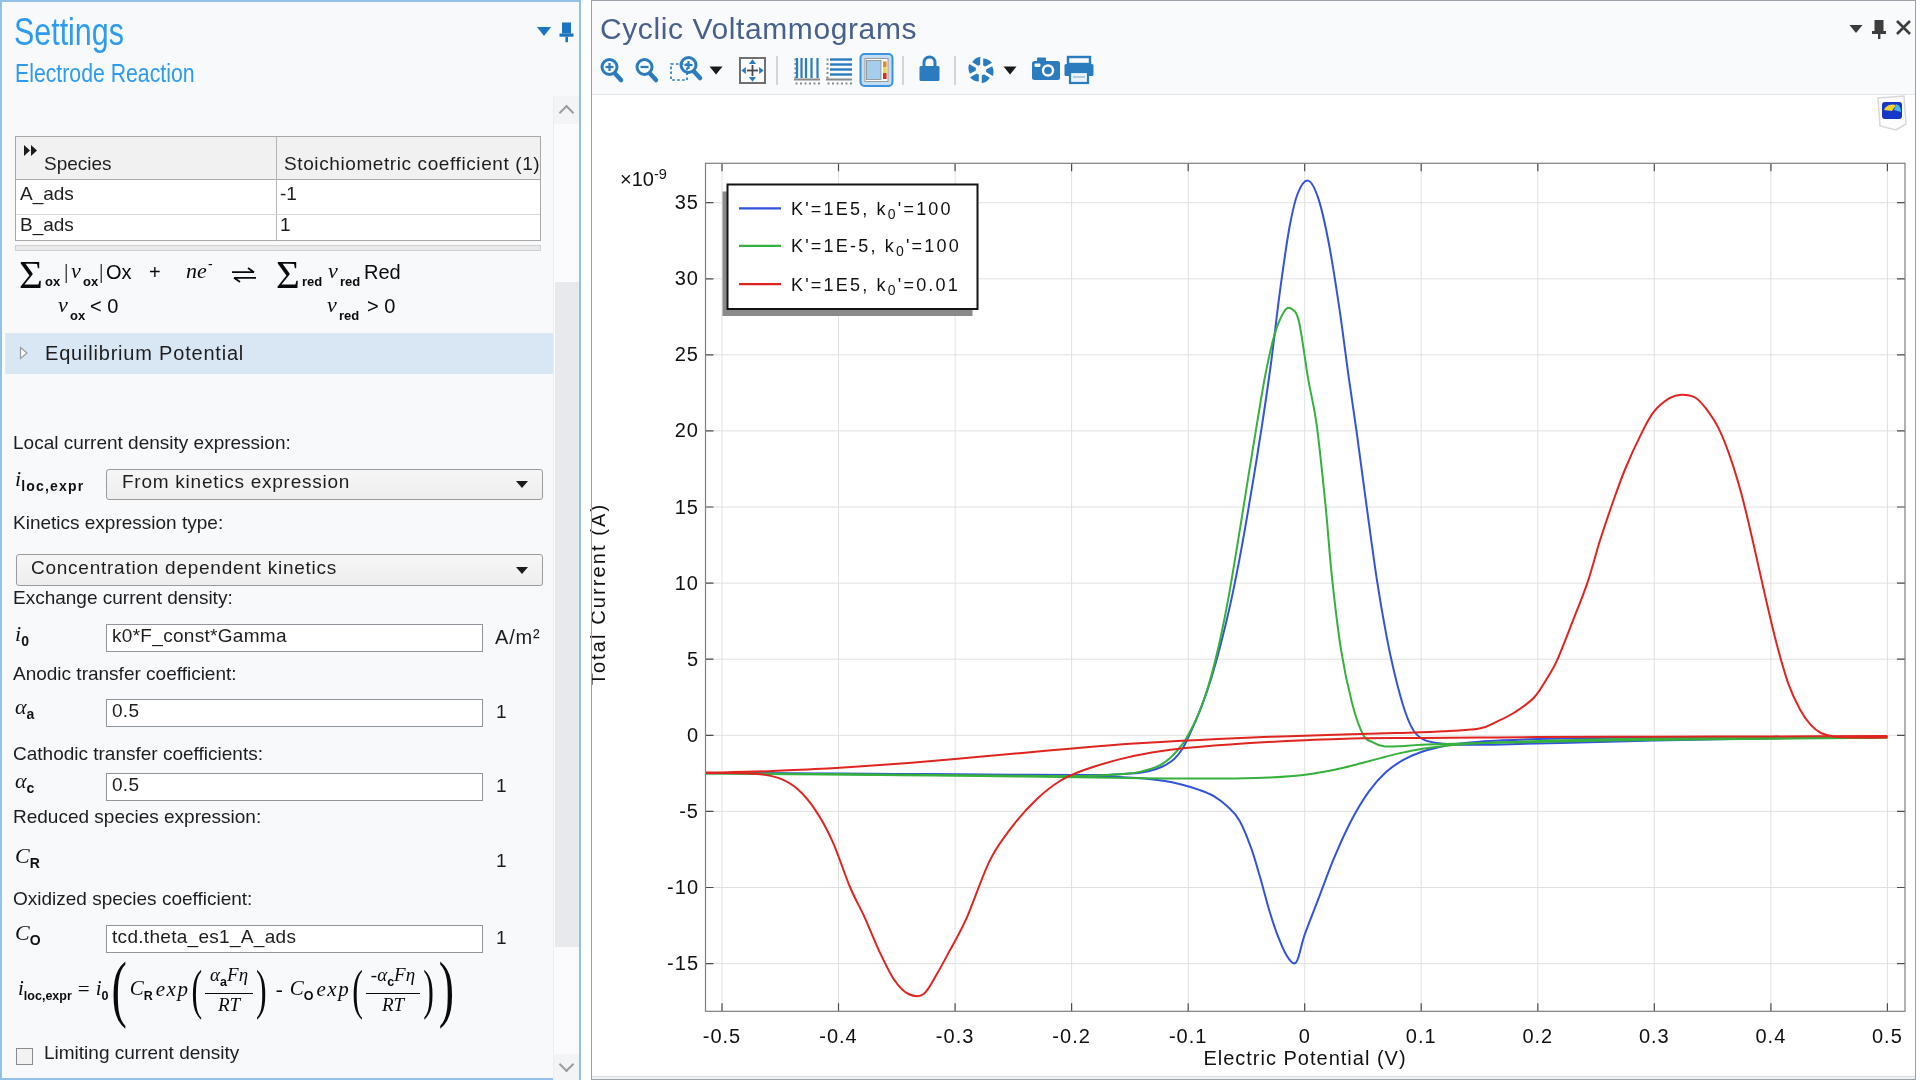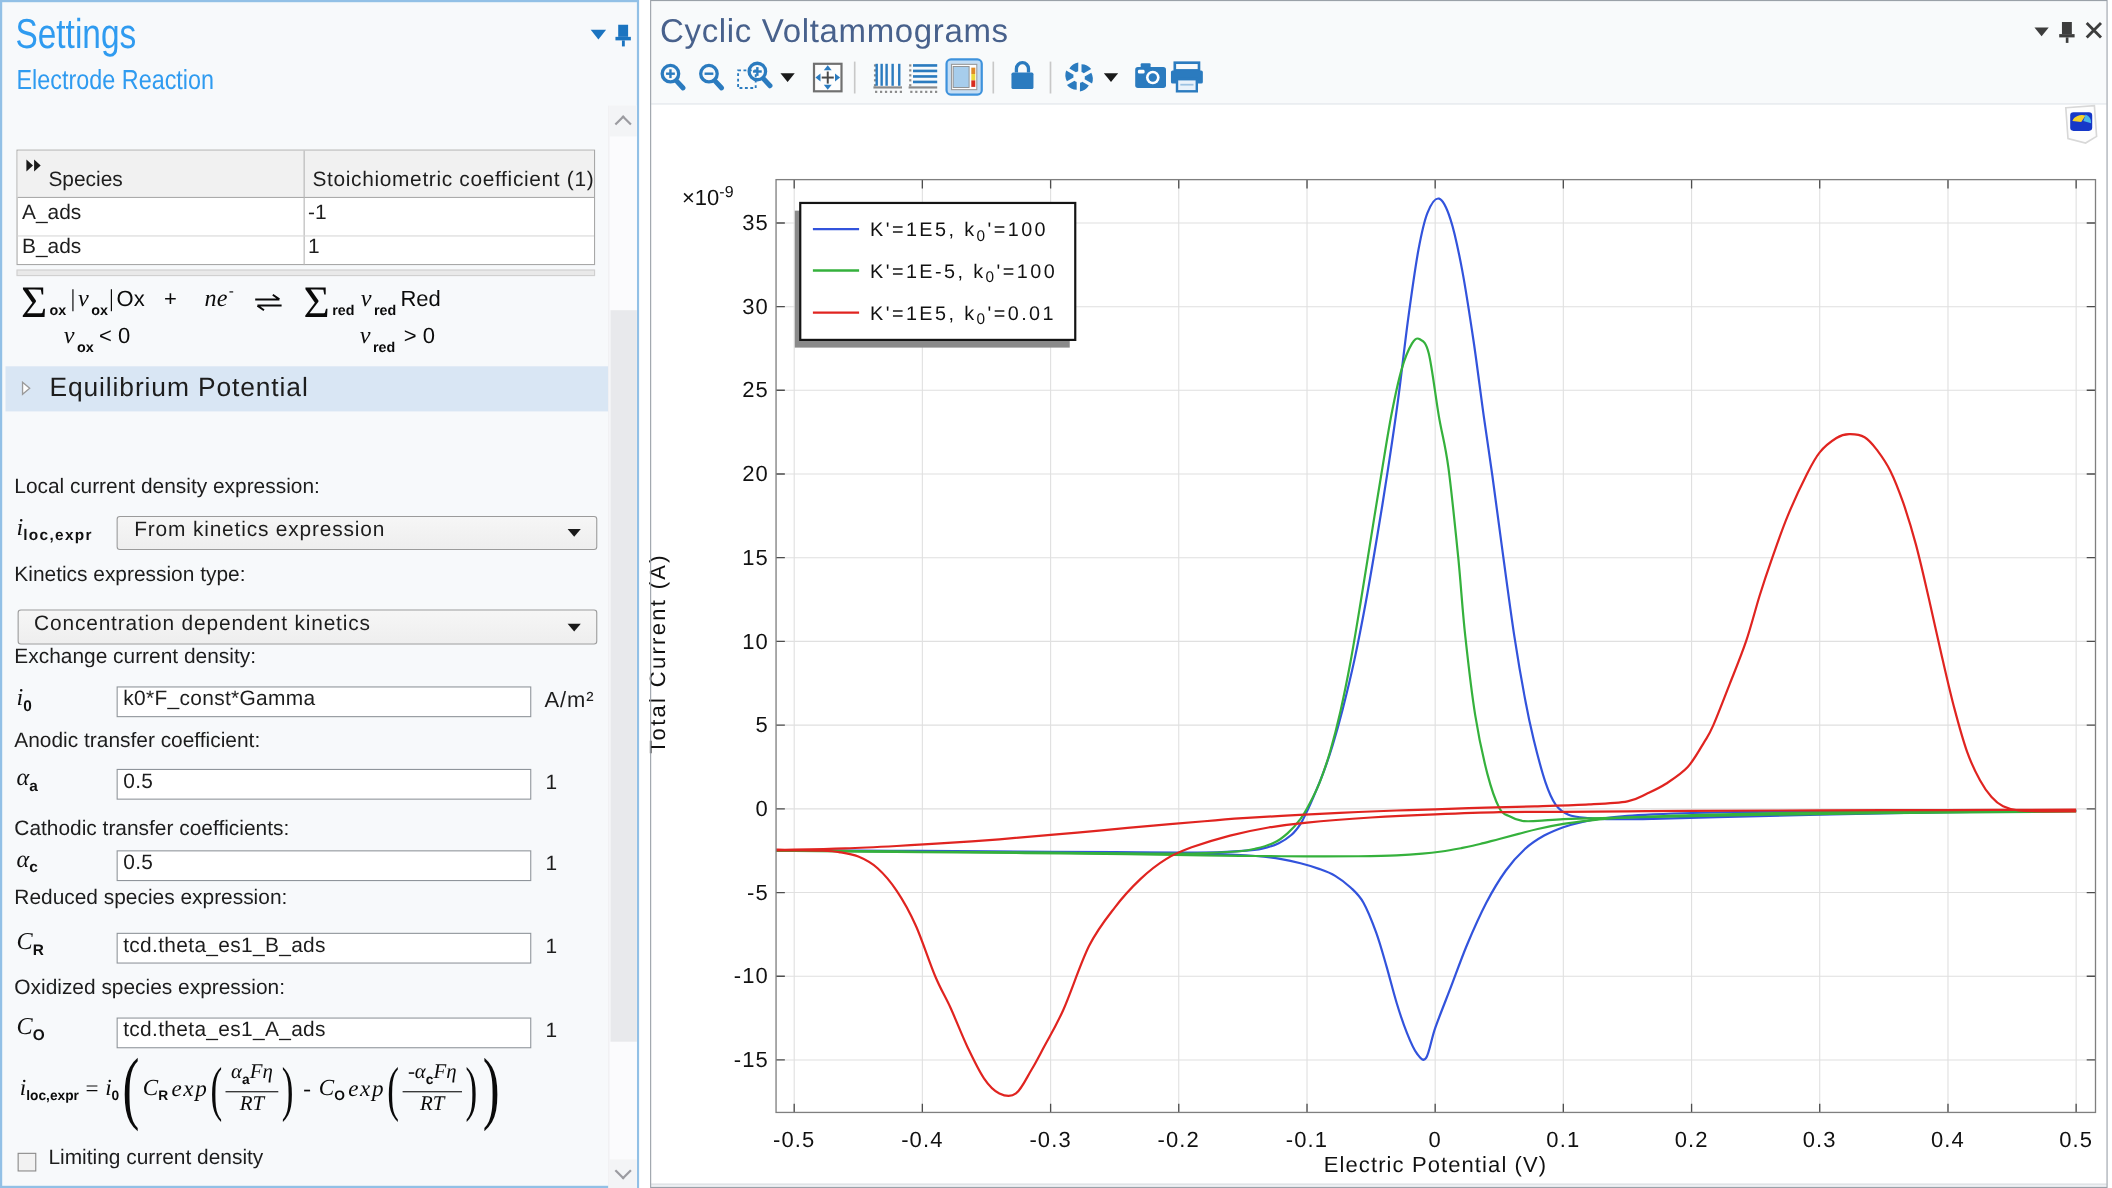--- a/index.html
+++ b/index.html
@@ -248,21 +248,21 @@
       <div class="fsub" style="left:68px;top:306px">ox</div>
       <div class="fup" style="left:88px;top:292px">&lt; 0</div>
       <div class="fit" style="left:325px;top:291px">ν</div>
       <div class="fsub" style="left:337px;top:306px">red</div>
       <div class="fup" style="left:365px;top:292px">&gt; 0</div>
     </div>
 <div style="position:absolute;left:3px;top:331px;width:548px;height:41px;background:#d9e6f4">
 <svg style="position:absolute;left:14px;top:13px" width="10" height="14" viewBox="0 0 10 14">
         <path d="M1.5 1.5 L8 7 L1.5 12.5 Z" fill="#fdfdfd" stroke="#9a9a9a" stroke-width="1.2"></path>
       </svg>
-<div class="lbl" style="left:40px;top:8px;font-size:24px;letter-spacing:0.8px">Equilibrium Potential</div>
+<div class="lbl" style="left:40px;top:8px;font-size:20px;letter-spacing:0.8px">Equilibrium Potential</div>
     </div>
 <div class="lbl" style="left:11px;top:429px">Local current density expression:</div>
 <div style="position:absolute;left:13px;top:464px;font-family:'Liberation Serif',serif;font-style:italic;font-size:22px;color:#111">i<span style="font-family:'Liberation Sans',sans-serif;font-style:normal;font-weight:bold;font-size:14px;vertical-align:-5px;letter-spacing:1.2px">loc,expr</span></div>
 <div style="position:absolute;left:104px;top:467px;width:437px;height:31px;background:linear-gradient(#f6f6f6,#eeeeee);border:1px solid #9b9b9b;border-radius:3px;box-sizing:border-box">
       <div class="lbl" style="left:15px;top:0px;letter-spacing:0.75px">From kinetics expression</div>
       <div style="position:absolute;right:14px;top:11px;width:0;height:0;border-left:6px solid transparent;border-right:6px solid transparent;border-top:7px solid #1a1a1a"></div>
     </div>
 <div class="lbl" style="left:11px;top:509px">Kinetics expression type:</div>
 <div style="position:absolute;left:14px;top:552px;width:527px;height:32px;background:linear-gradient(#f6f6f6,#eeeeee);border:1px solid #9b9b9b;border-radius:3px;box-sizing:border-box">
       <div class="lbl" style="left:14px;top:1px;letter-spacing:0.75px">Concentration dependent kinetics</div>
@@ -281,25 +281,22 @@
     </div>
 <div class="lbl" style="left:494px;top:698px">1</div>
 <div class="lbl" style="left:11px;top:740px">Cathodic transfer coefficients:</div>
 <div style="position:absolute;left:13px;top:766px;font-family:'Liberation Serif',serif;font-style:italic;font-size:22px;color:#111">α<span style="font-family:'Liberation Sans',sans-serif;font-style:normal;font-weight:bold;font-size:14px;vertical-align:-5px;letter-spacing:1.2px">c</span></div>
 <div style="position:absolute;left:104px;top:771px;width:377px;height:28px;background:#fff;border:1px solid #8f959b;box-sizing:border-box">
       <div class="lbl" style="left:5px;top:-1px;letter-spacing:0.3px">0.5</div>
     </div>
 <div class="lbl" style="left:494px;top:772px">1</div>
 <div class="lbl" style="left:11px;top:803px">Reduced species expression:</div>
 <div style="position:absolute;left:13px;top:841px;font-family:'Liberation Serif',serif;font-style:italic;font-size:22px;color:#111">C<span style="font-family:'Liberation Sans',sans-serif;font-style:normal;font-weight:bold;font-size:14px;vertical-align:-5px;letter-spacing:1.2px">R</span></div>
-<div style="position:absolute;left:104px;top:846px;width:377px;height:28px;background:#fff;border:1px solid #8f959b;box-sizing:border-box">
-      <div class="lbl" style="left:5px;top:-1px;letter-spacing:0.3px">tcd.theta_es1_B_ads</div>
-    </div>
 <div class="lbl" style="left:494px;top:847px">1</div>
-<div class="lbl" style="left:11px;top:885px">Oxidized species expression:</div>
+<div class="lbl" style="left:11px;top:885px">Oxidized species coefficient:</div>
 <div style="position:absolute;left:13px;top:918px;font-family:'Liberation Serif',serif;font-style:italic;font-size:22px;color:#111">C<span style="font-family:'Liberation Sans',sans-serif;font-style:normal;font-weight:bold;font-size:14px;vertical-align:-5px;letter-spacing:1.2px">O</span></div>
 <div style="position:absolute;left:104px;top:923px;width:377px;height:28px;background:#fff;border:1px solid #8f959b;box-sizing:border-box">
       <div class="lbl" style="left:5px;top:-1px;letter-spacing:0.3px">tcd.theta_es1_A_ads</div>
     </div>
 <div class="lbl" style="left:494px;top:924px">1</div>
 <div style="position:absolute;left:16px;top:949px;height:76px;display:flex;align-items:center;font-family:'Liberation Serif',serif;font-style:italic;font-size:21px;color:#0a0a0a">
       <span style="white-space:nowrap">i<span style="font-family:'Liberation Sans',sans-serif;font-style:normal;font-weight:bold;font-size:12.5px;vertical-align:-5px">loc,expr</span></span>
       <span style="font-style:normal;margin:0 6px">=</span>
       <span style="white-space:nowrap">i<span style="font-family:'Liberation Sans',sans-serif;font-style:normal;font-weight:bold;font-size:12.5px;vertical-align:-5px">0</span></span>
       <span class="bp" style="font-size:46px;transform:scaleY(1.60);margin:0 3px">(</span>

